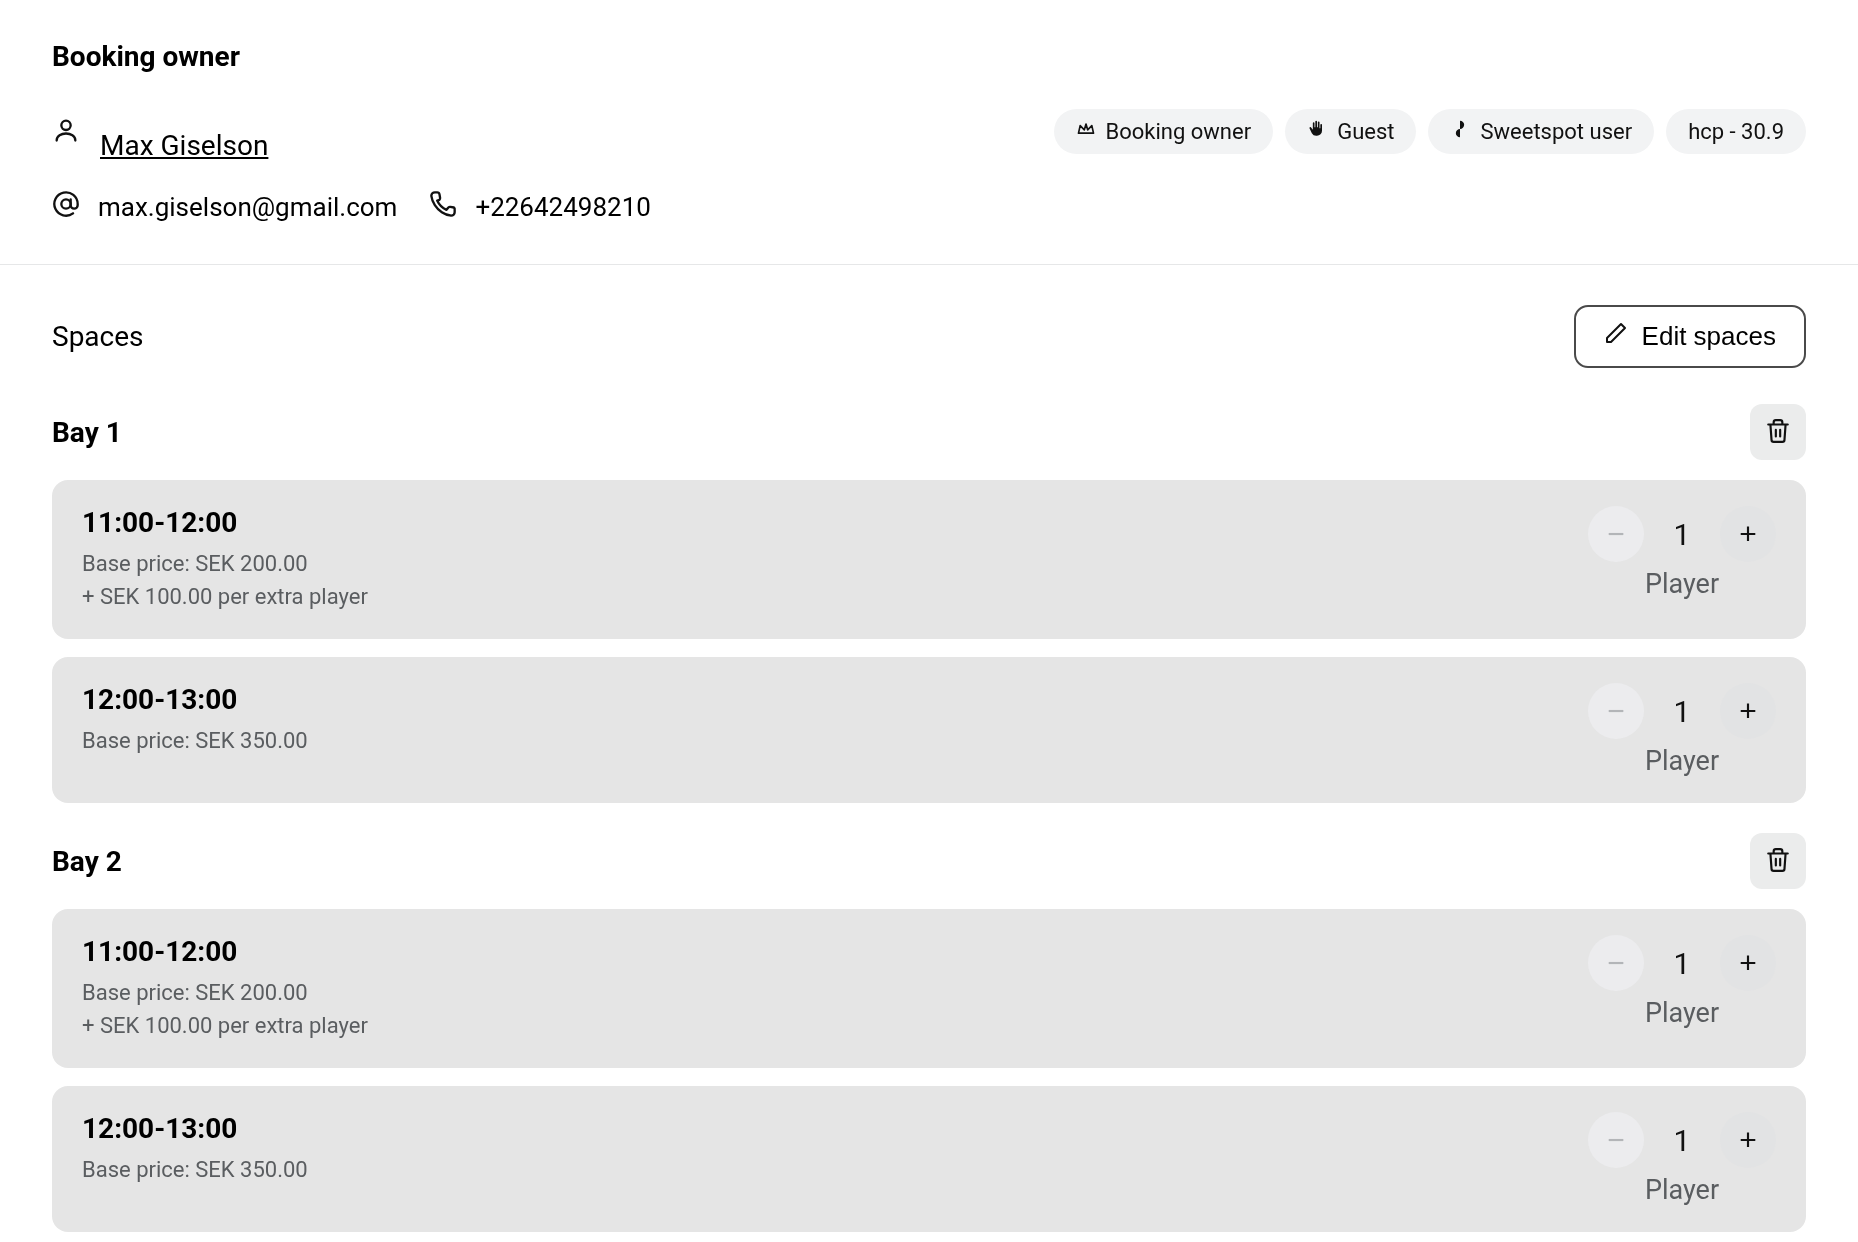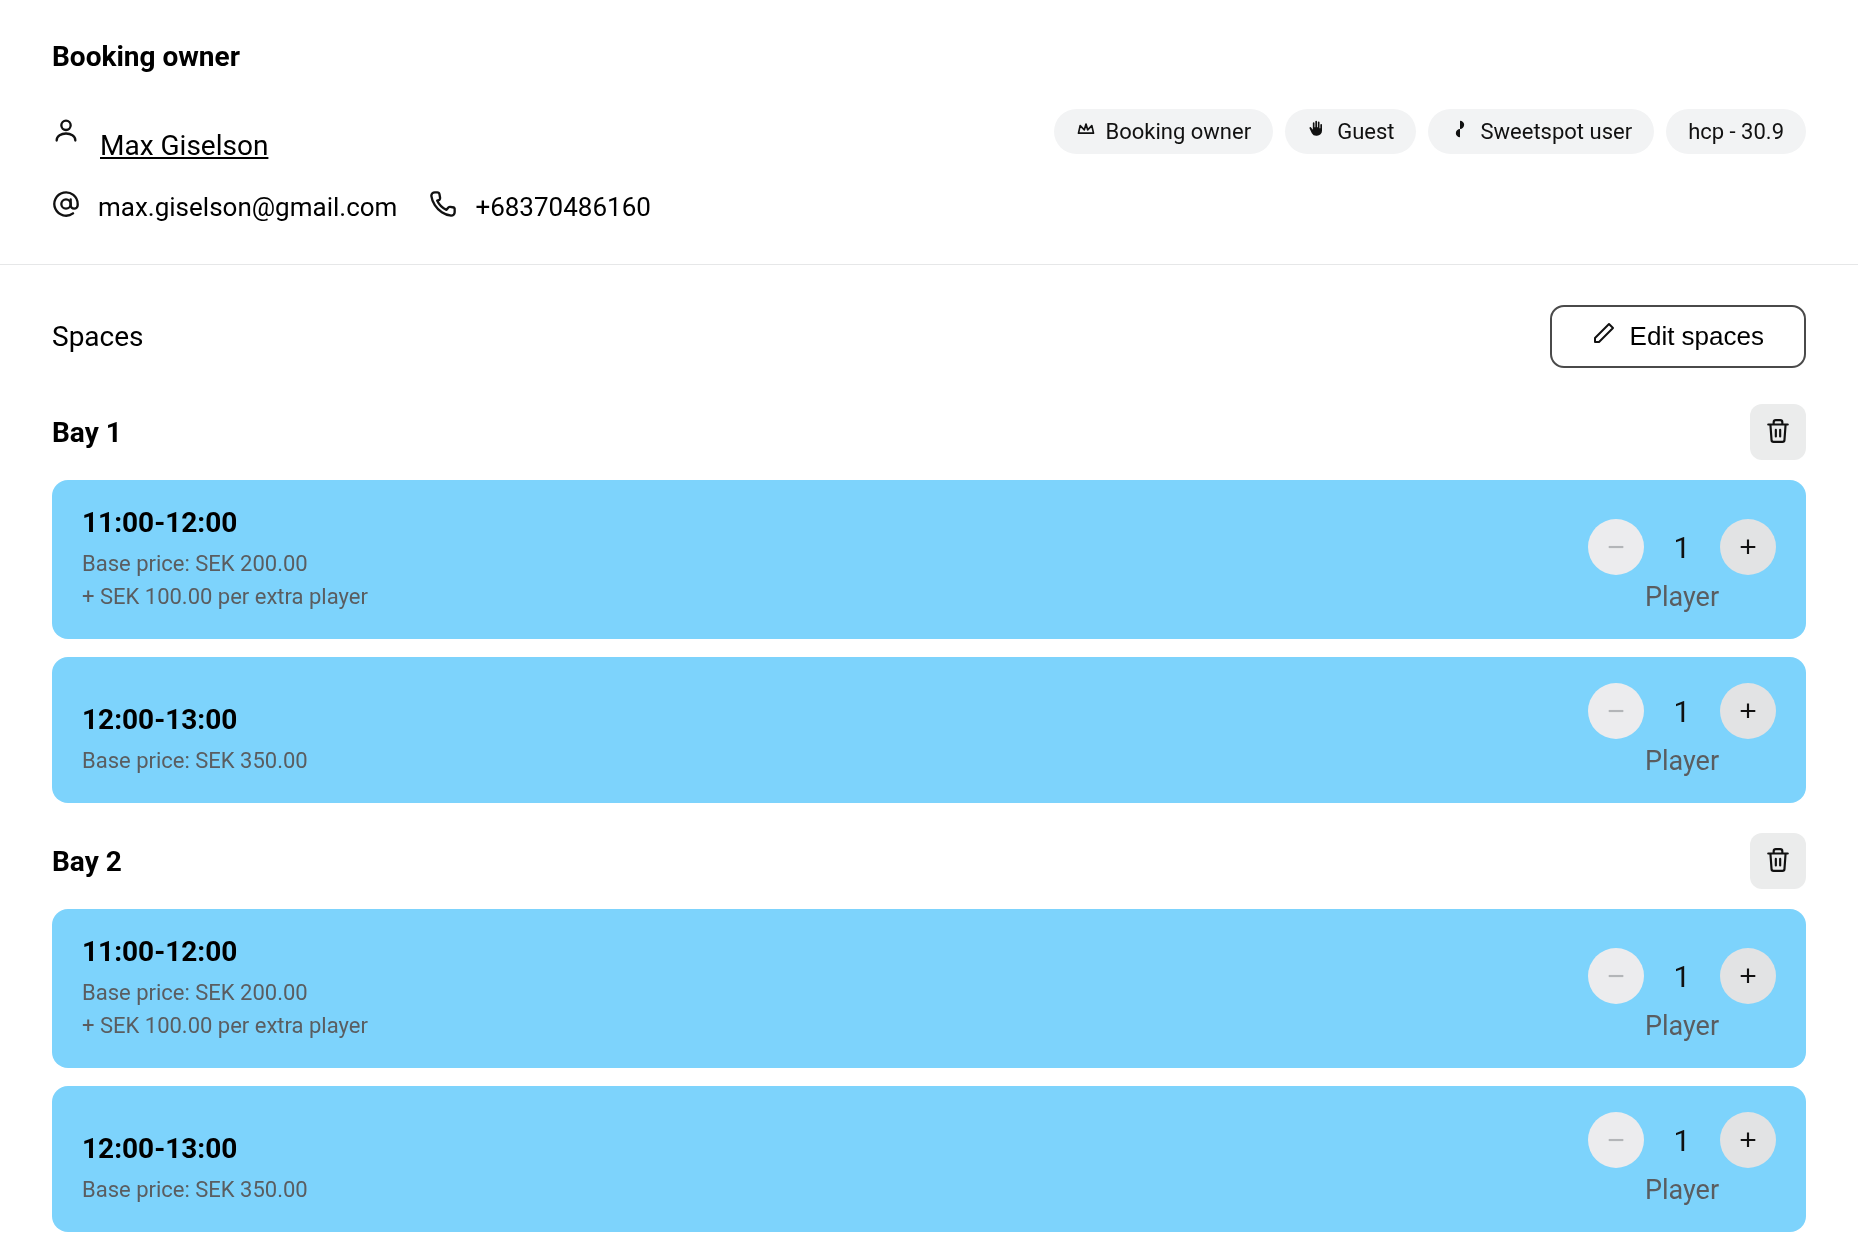--- a/index.html
+++ b/index.html
@@ -78,21 +78,21 @@
   font-size: 28px;
   font-weight: 400;
 }
 .edit-spaces-btn {
   display: inline-flex;
   align-items: center;
   gap: 14px;
   background: #fff;
   border: 2.5px solid #4a4a4a;
   border-radius: 14px;
-  padding: 14px 40px;
+  padding: 14px 28px;
   font-size: 26px;
   font-weight: 500;
   cursor: pointer;
 }
 .bay-header-row {
   display: flex;
   align-items: center;
   justify-content: space-between;
   margin-bottom: 20px;
 }
@@ -105,25 +105,25 @@
   height: 56px;
   border-radius: 12px;
   background: #ebecec;
   display: flex;
   align-items: center;
   justify-content: center;
   border: none;
   cursor: pointer;
 }
 .slot-card {
-  background: #7dd3fc;
+  background: #e5e5e5;
   border-radius: 16px;
   padding: 26px 30px;
   display: flex;
-  align-items: flex-end;
+  align-items: flex-start;
   justify-content: space-between;
   margin-bottom: 18px;
 }
 .slot-info {
   flex: 1;
 }
 .slot-time {
   font-size: 28px;
   font-weight: 700;
   margin-bottom: 8px;
@@ -239,21 +239,21 @@
           </svg>
       </span>
       <span>max.giselson@gmail.com</span>
     </div>
     <div class="contact-item">
       <span class="icon">
         <svg width="28" height="28" viewBox="0 0 24 24" fill="none" stroke="#111" stroke-width="2" stroke-linecap="round" stroke-linejoin="round">
             <path d="M22 17v2a3 3 0 01-3 3 19 19 0 01-8-3 19 19 0 01-6-6 19 19 0 01-3-8 3 3 0 013-3h2a2 2 0 012 1.7l.5 3a2 2 0 01-.5 1.7L7 9a16 16 0 008 8l1.6-2a2 2 0 011.7-.5l3 .5A2 2 0 0122 17z"></path>
           </svg>
       </span>
-      <span>+68370486160</span>
+      <span>+22642498210</span>
     </div>
   </div>
 
   <hr class="divider">
 
   <div class="spaces-header-row">
     <div class="spaces-title">Spaces</div>
     <button class="edit-spaces-btn">
       <span class="icon">
         <svg width="24" height="24" viewBox="0 0 24 24" fill="none" stroke="#111" stroke-width="2" stroke-linecap="round" stroke-linejoin="round">

